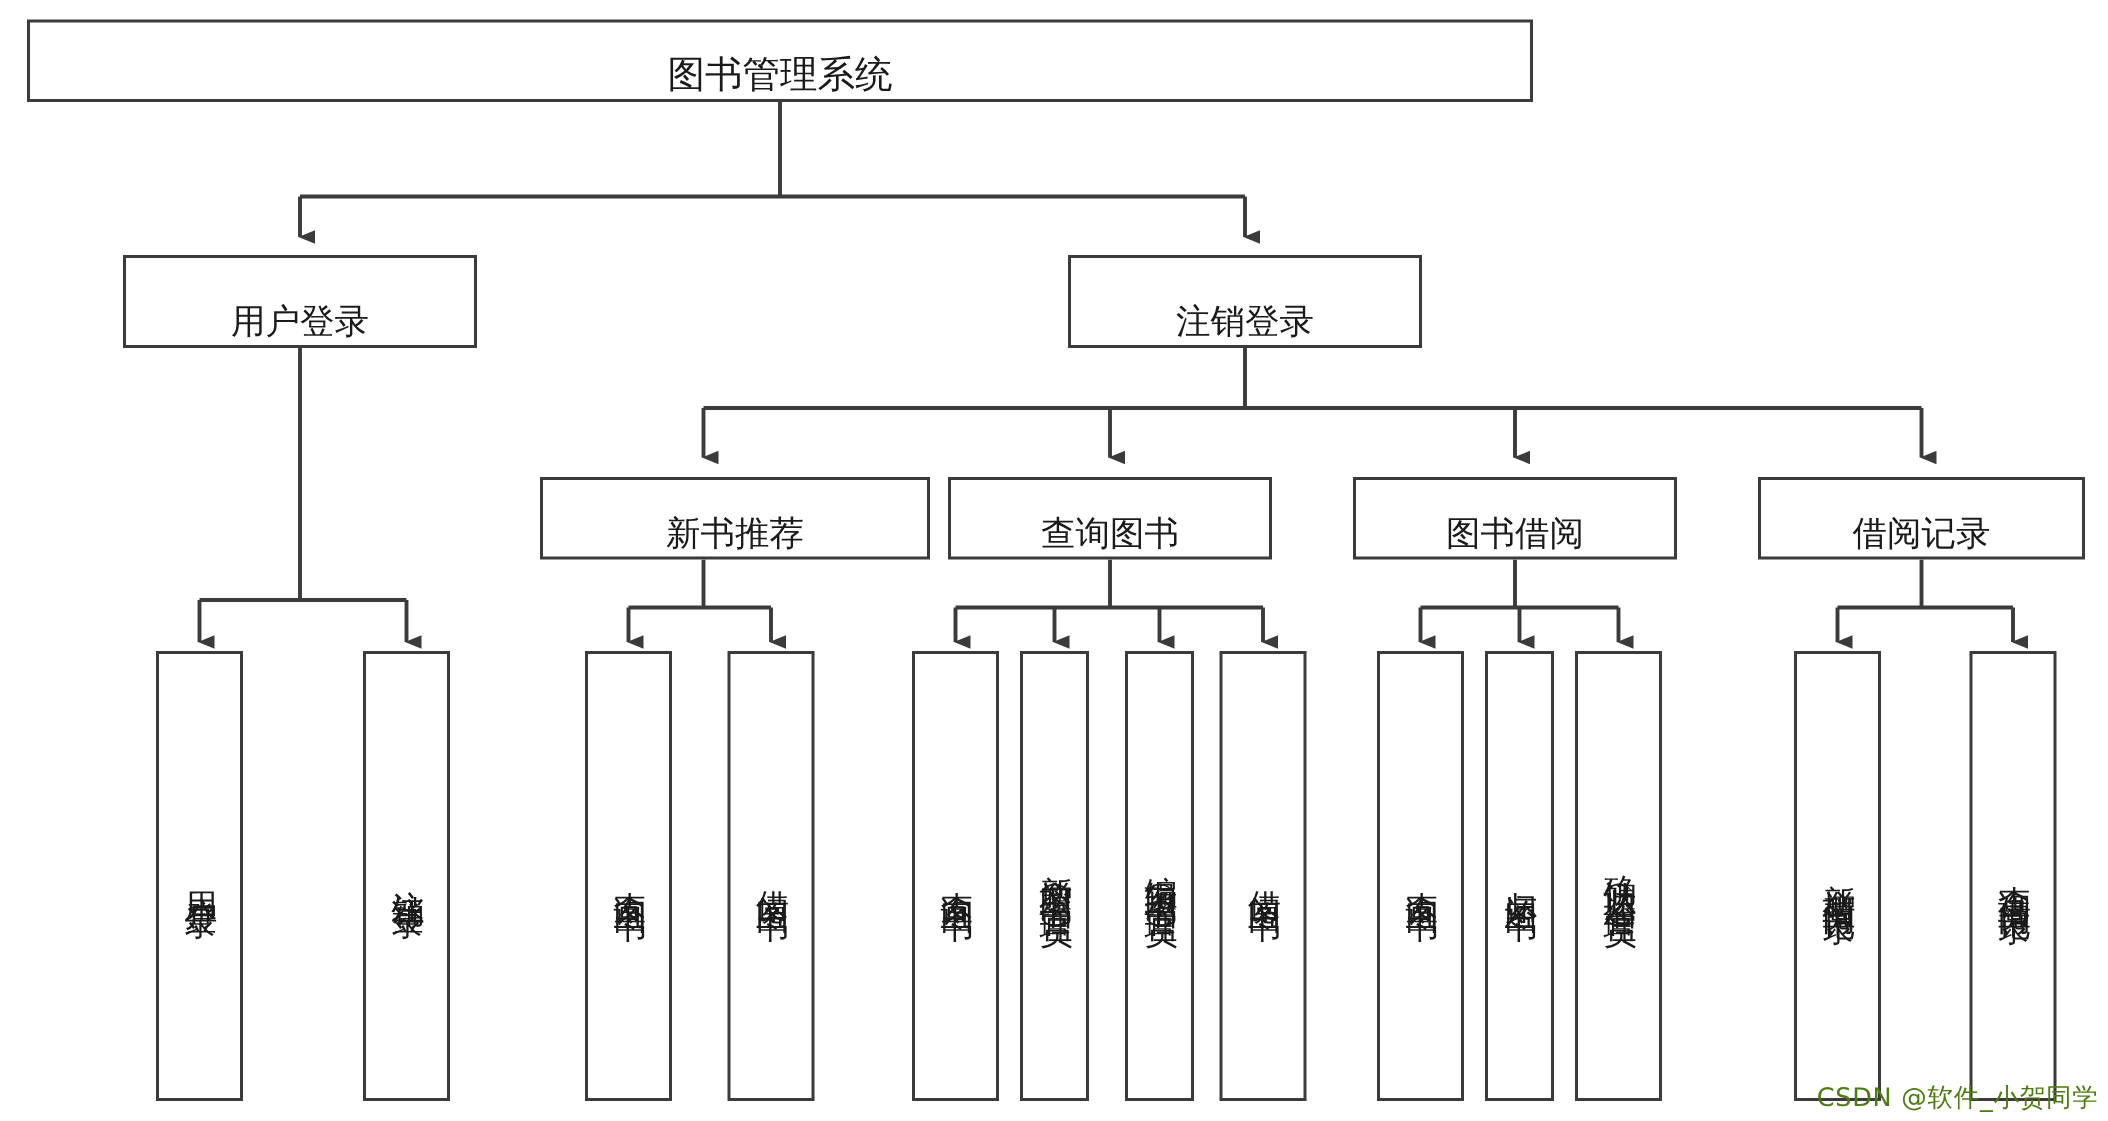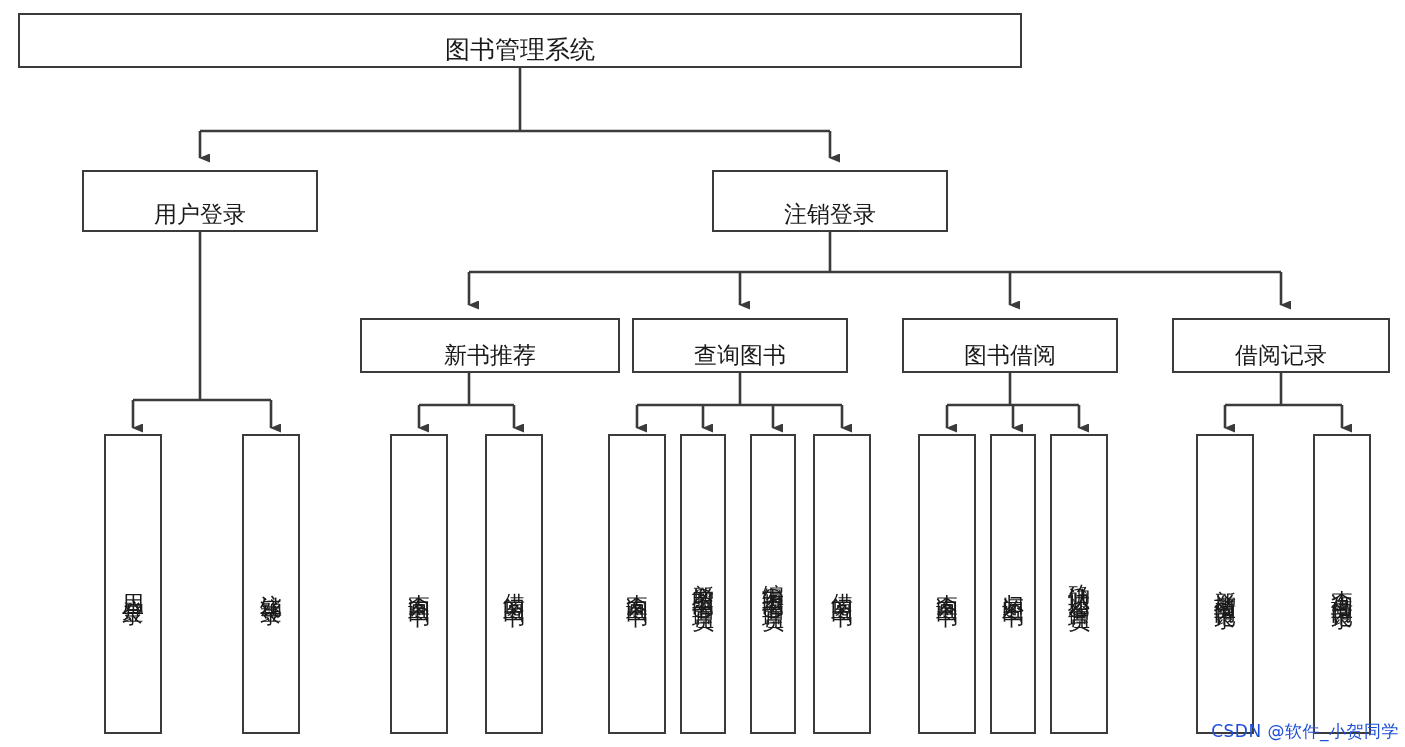--- a/index.html
+++ b/index.html
@@ -63,21 +63,21 @@
     letter-spacing: 4px;
     line-height: 1.0;
     white-space: nowrap;
     max-height: 100%;
   }
   #watermark {
     position: absolute;
     right: 6px;
     bottom: 4px;
     font-size: 17px;
-    color: #1d4ed8;
+    color: #4d7c0f;
     letter-spacing: 0.5px;
     z-index: 5;
     white-space: nowrap;
   }
 </style>
 </head>
 <body>
 
 <div id="diagram-root">
 

